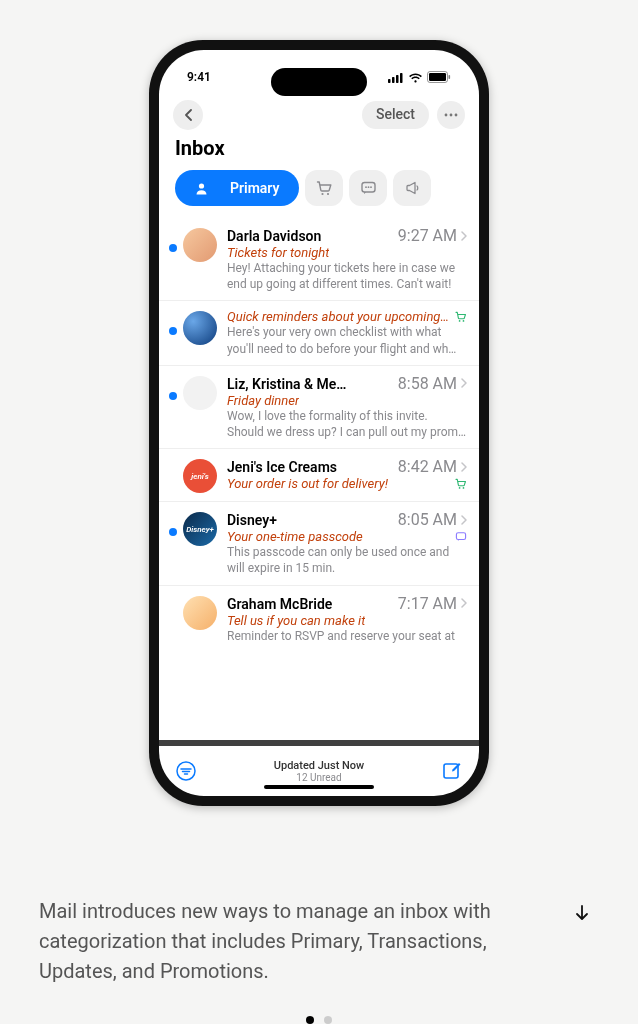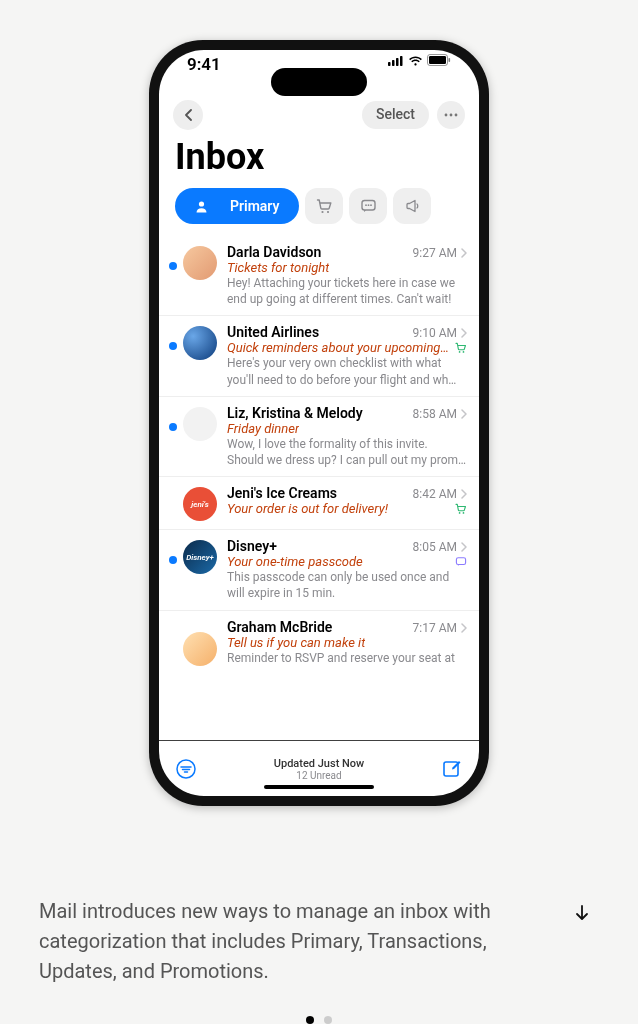--- a/index.html
+++ b/index.html
@@ -36,24 +36,24 @@
   .notch {
     position: absolute;
     top: 18px; left: 50%; transform: translateX(-50%);
     width: 96px; height: 28px;
     background: #000; border-radius: 18px;
     z-index: 5;
   }
   .status-bar {
     height: 50px;
     display: flex;
-    align-items: flex-start;
+    align-items: center;
     justify-content: space-between;
     padding: 4px 28px 0 28px;
-    font-size: 17px;
+    font-size: 12px;
     font-weight: 600;
   }
   .status-right { display:flex; align-items:center; gap:4px; }
   .nav-row {
     display:flex; align-items:center; justify-content:space-between;
     padding: 0 14px 6px 14px;
   }
   .back-btn {
     width:30px; height:30px; border-radius:50%;
     background:#eeeeee; display:flex; align-items:center; justify-content:center;
@@ -63,21 +63,21 @@
   .select-btn {
     background:#eeeeee; border-radius:16px; padding:5px 14px;
     font-size:14px; color:#555; font-weight:500;
   }
   .more-btn {
     width:28px; height:28px; border-radius:50%; background:#eeeeee;
     display:flex; align-items:center; justify-content:center;
     color:#666; font-size:13px; letter-spacing:1px;
   }
   .title {
-    font-size:36px; font-weight:700; padding:0 16px 10px 16px;
+    font-size:20px; font-weight:700; padding:0 16px 10px 16px;
   }
   .tabs-row {
     display:flex; gap:6px; padding:0 16px 12px 16px;
   }
   .tab-primary {
     background:#0a7aff; color:#fff; border-radius:20px;
     padding:8px 20px; font-size:14px; font-weight:600;
     display:flex; align-items:center; gap:22px;
   }
   .tab-icon-btn {
@@ -85,48 +85,48 @@
     display:flex; align-items:center; justify-content:center;
     color:#888;
   }
   .list { flex:1; overflow:hidden; }
   .row {
     display:flex; align-items:flex-start;
     padding:8px 12px 8px 8px;
     border-bottom:1px solid #eee;
     position:relative;
   }
-  .row:last-child { border-bottom:none;align-items:flex-end; }
+  .row:last-child { border-bottom:none; }
   .unread-dot {
     width:8px; height:8px; border-radius:50%;
     background:#0a7aff; margin:18px 6px 0 2px;
     flex-shrink:0;
   }
   .unread-spacer { width:16px; flex-shrink:0; }
   .avatar {
     width:34px; height:34px; border-radius:50%;
     flex-shrink:0; margin-right:10px; margin-top:2px;
     display:flex; align-items:center; justify-content:center;
     font-size:12px; color:#fff; font-weight:600;
     overflow:hidden;
   }
   .content { flex:1; min-width:0; }
   .top-line { display:flex; justify-content:space-between; align-items:baseline; gap:0; }
   .sender { font-size:14px; font-weight:600; color:#000; white-space:nowrap; overflow:hidden; text-overflow:ellipsis; }
   .time-wrap { display:flex; align-items:center; gap:4px; flex-shrink:0; }
-  .time { font-size:12px; color:#8a8a8e;margin-left:48px; }
+  .time { font-size:16px; color:#8a8a8e;margin-left:48px; }
   .chevron { color:#c5c5c8; font-size:12px; }
   .subject-line { display:flex; justify-content:space-between; align-items:center; gap:6px; }
   .subject { font-size:13px; color:#c2410c; white-space:nowrap; overflow:hidden; text-overflow:ellipsis;font-style:italic; }
   .cat-badge { font-size:11px; flex-shrink:0; }
   .cat-tx { color:#2eb872; }
   .cat-up { color:#8b7bff; }
   .preview { font-size:12px; color:#8a8a8e; line-height:1.35; display:-webkit-box; -webkit-line-clamp:2; -webkit-box-orient:vertical; overflow:hidden; }
   .bottom-bar {
-    height:56px; border-top:1px solid #404040;
+    height:56px; border-top:6px solid #404040;
     display:flex; align-items:center; justify-content:space-between;
     padding:0 16px;
     position:relative;
   }
   .filter-btn, .compose-btn { color:#0a7aff; display:flex; align-items:center; justify-content:center; }
   .bottom-center { position:absolute; left:50%; transform:translateX(-50%); text-align:center; }
   .updated { font-size:11px; color:#333; font-weight:500; }
   .unread-count { font-size:10px; color:#8a8a8e; }
   .home-indicator {
     position:absolute; bottom:7px; left:50%; transform:translateX(-50%);
@@ -259,31 +259,20 @@
             <div class="subject-line">
               <div class="subject">Tickets for tonight</div>
             </div>
             <div class="preview">Hey! Attaching your tickets here in case we end up going at different times. Can't wait!</div>
           </div>
         </div>
         <div class="row">
           <div class="unread-dot"></div>
           <div class="avatar" style="background: radial-gradient(circle at 30% 30%, rgb(106, 167, 232), rgb(11, 58, 122));"></div>
           <div class="content">
-            <div class="top-line">
-              <div class="sender">United Airlines</div>
-              <div class="time-wrap">
-                <div class="time">9:10 AM</div>
-                <div class="chevron">
-                  <svg width="6" height="10" viewBox="0 0 6 10">
-                    <path d="M1 1l4 4-4 4" stroke="#c5c5c8" stroke-width="1.5" fill="none" stroke-linecap="round" stroke-linejoin="round"></path>
-                  </svg>
-                </div>
-              </div>
-            </div>
             <div class="subject-line">
               <div class="subject">Quick reminders about your upcoming…</div>
               <div class="cat-badge cat-tx">
                 <svg width="12" height="12" viewBox="0 0 17 17">
                   <path d="M1.5 2h1.7l1.6 8.2c.1.5.5.8 1 .8h6.4c.5 0 .9-.3 1-.8L14.8 5H4" stroke="#2eb872" stroke-width="1.6" fill="none" stroke-linecap="round" stroke-linejoin="round"></path>
                   <circle cx="6.5" cy="14" r="1.2" fill="#2eb872"></circle>
                   <circle cx="12" cy="14" r="1.2" fill="#2eb872"></circle>
                 </svg>
               </div>
             </div>

